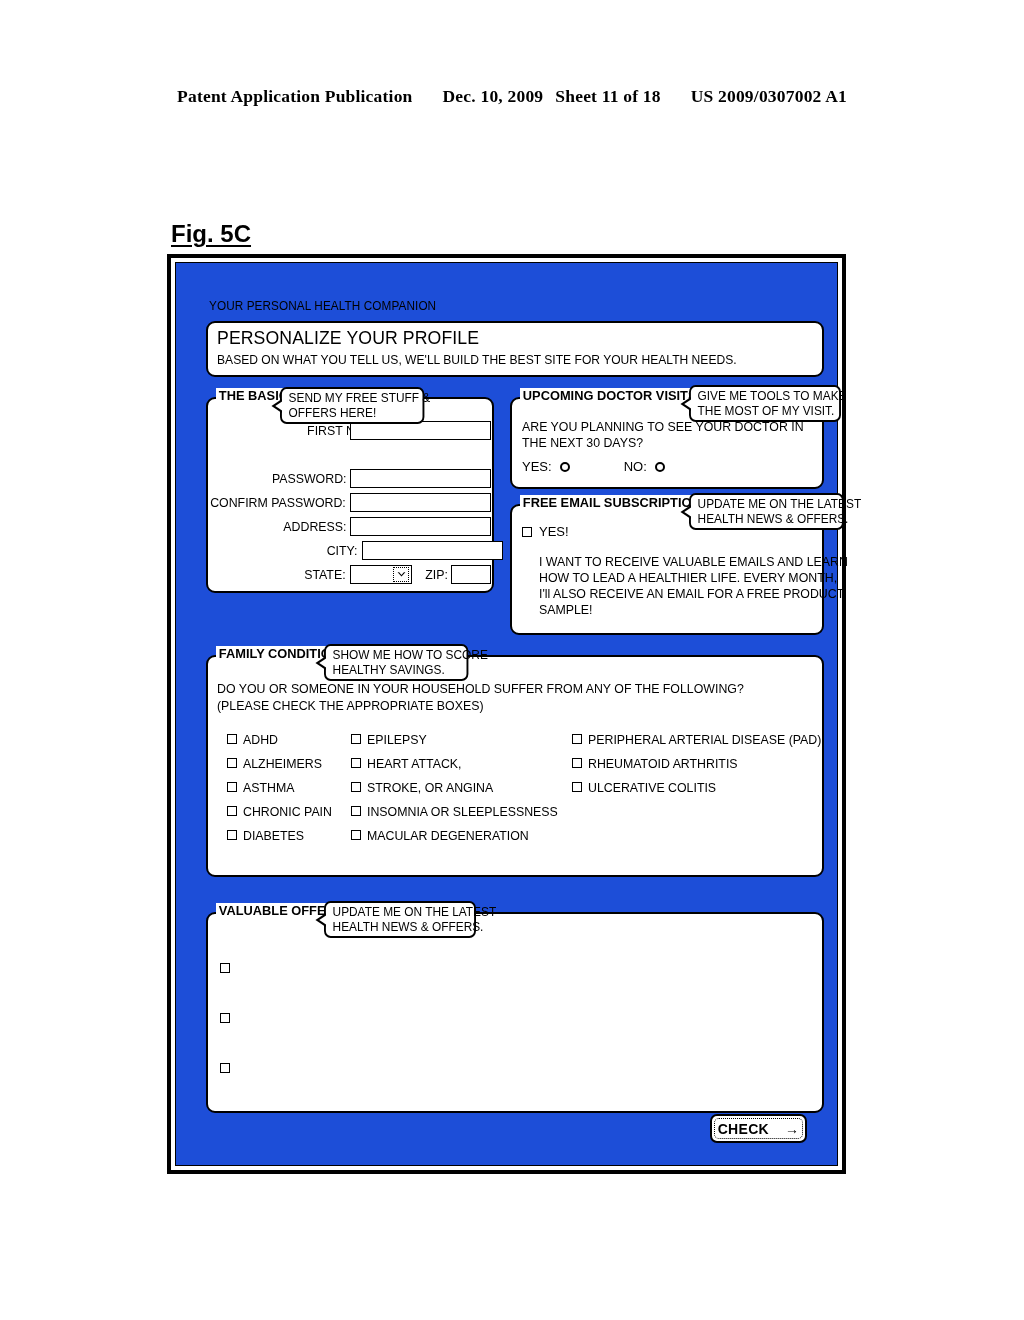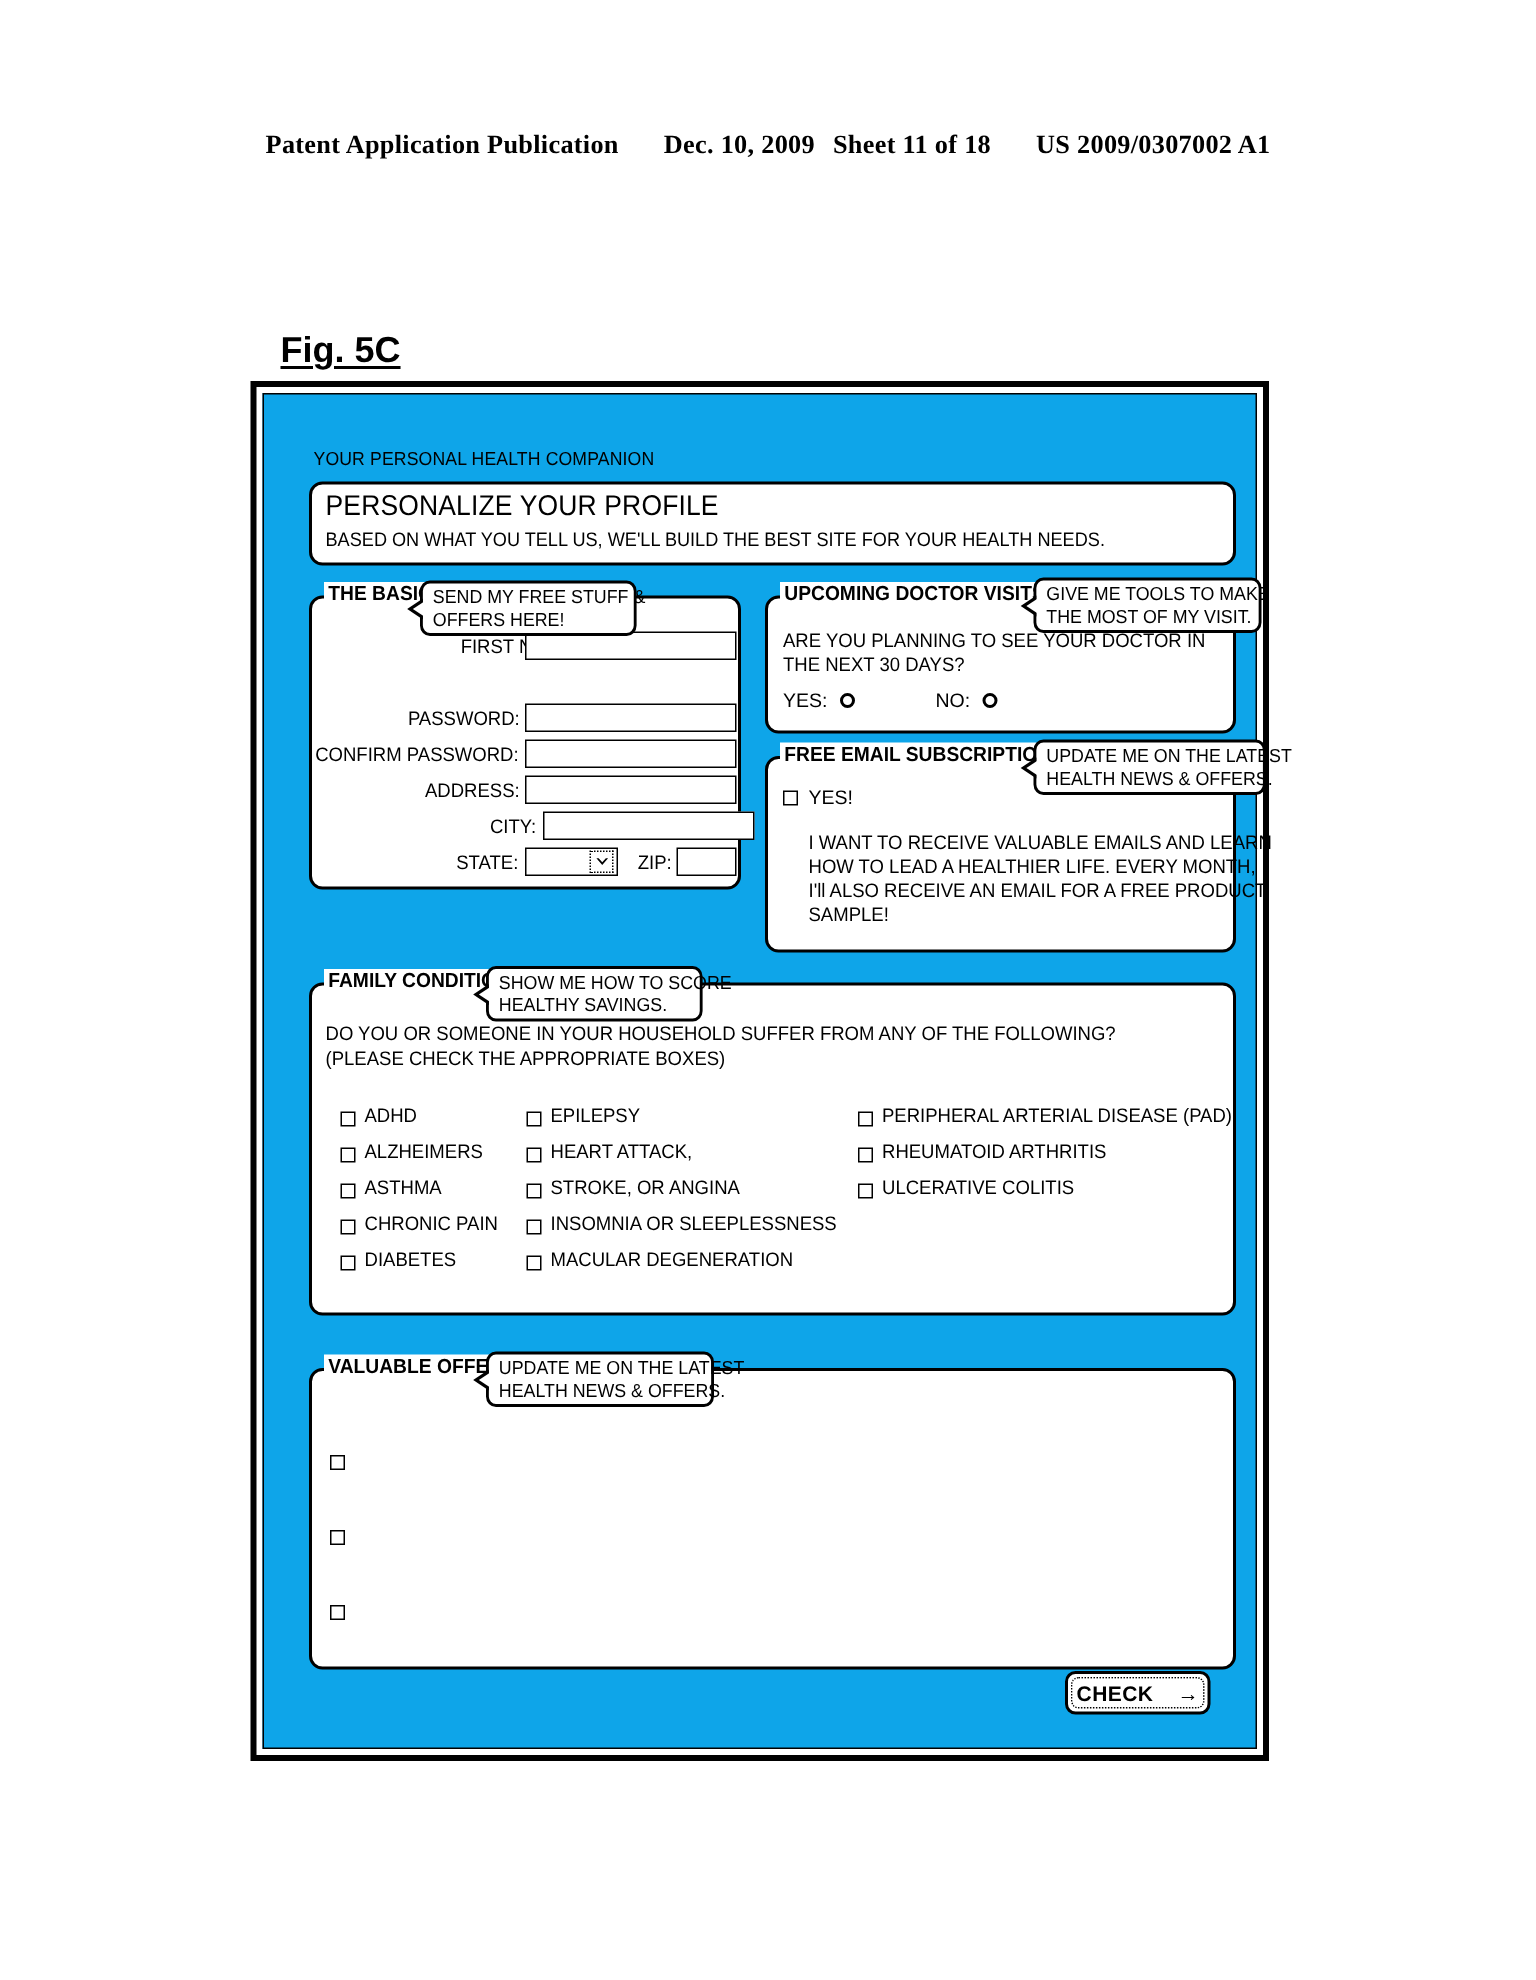--- a/index.html
+++ b/index.html
@@ -36,21 +36,20 @@
   
   .fig-label {
     position: absolute;
     left: 171px;
     top: 220px;
     font-family: "Liberation Sans", sans-serif;
     font-weight: bold;
     font-size: 24px;
     text-decoration: underline;
     text-underline-offset: 3px;
-    margin-left: 16px;
   }
 
   
   .screen-frame {
     position: absolute;
     left: 167px;
     top: 254px;
     width: 679px;
     height: 920px;
     border: 4px solid #000;
@@ -58,21 +57,21 @@
     background: #fff;
   }
   .screen-inner {
     position: absolute;
     left: 4px;
     top: 4px;
     right: 4px;
     bottom: 4px;
     border: 1.5px solid #000;
     box-sizing: border-box;
-    background: #0ea5e9;
+    background: #1d4ed8;
   }
 
   
   .canvas {
     position: absolute;
     left: 0; top: 0;
     width: 100%; height: 100%;
   }
 
   .tiny-title {
@@ -257,21 +256,21 @@
     position: absolute;
     font-size: 13px;
     line-height: 15.5px;
     white-space: nowrap;
     transform: scaleX(0.95);
     transform-origin: left center;
   }
 
   .chk-item {
     display: flex;
-    align-items: flex-end;
+    align-items: center;
     gap: 6px;
     font-size: 13px;
     height: 24px;
     white-space: nowrap;
   }
   .chk-item span.lbl {
     transform: scaleX(0.95);
     transform-origin: left center;
     display: inline-block;
   }

